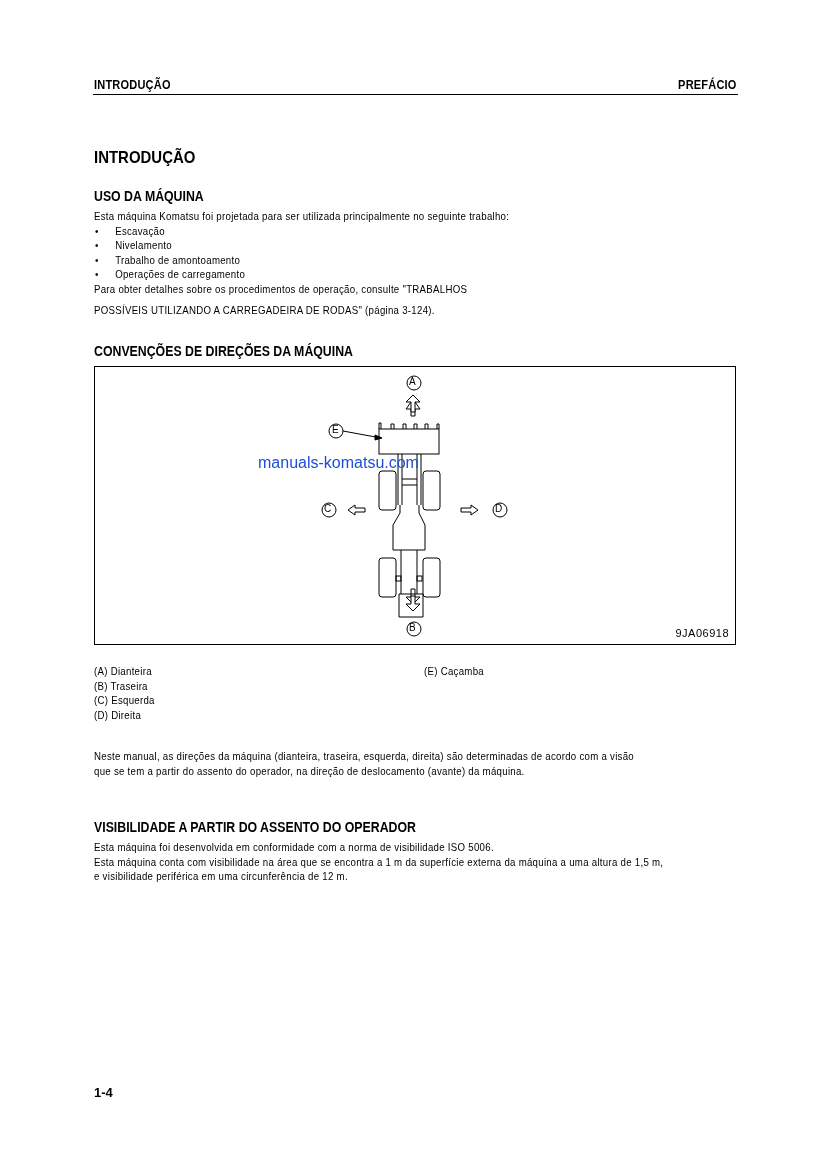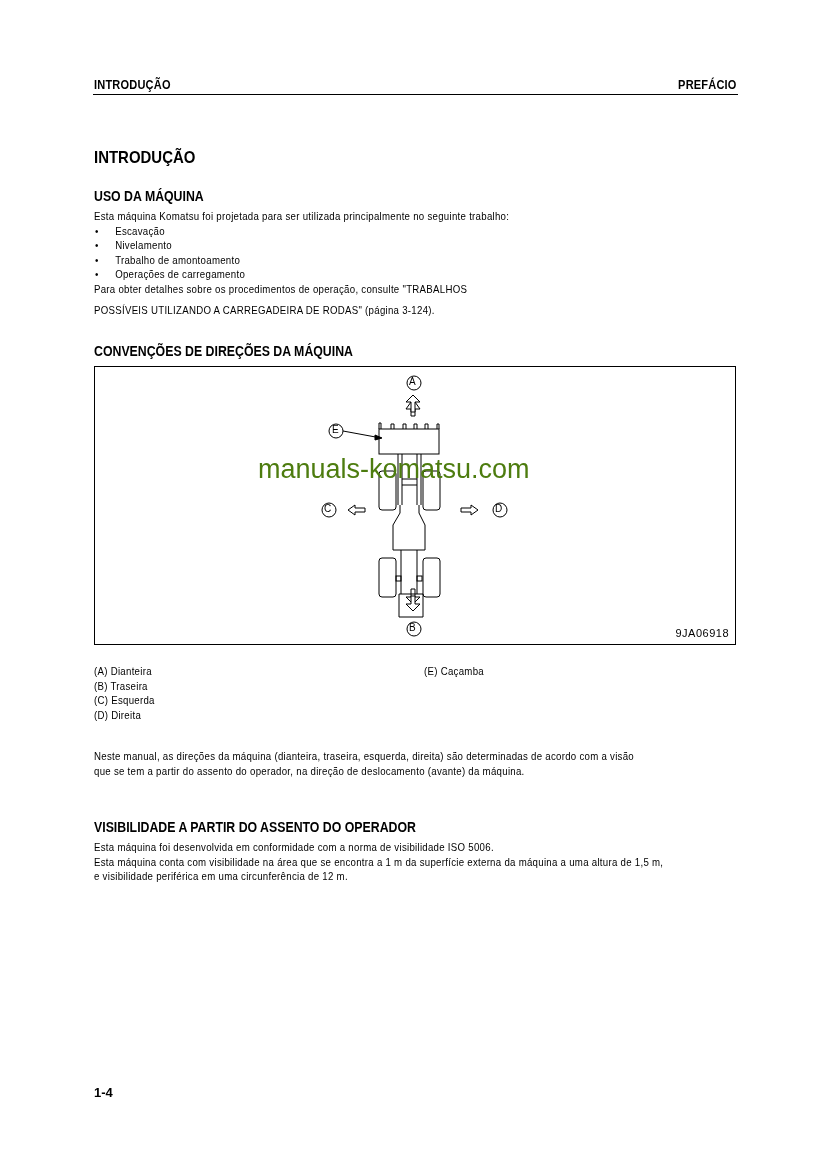--- a/index.html
+++ b/index.html
@@ -13,21 +13,21 @@
   .h1 { font-weight: bold; font-size: 17px; transform: scaleX(0.88); transform-origin: left top; }
   .h2 { font-weight: bold; font-size: 14px; transform: scaleX(0.88); transform-origin: left top; }
   .body { font-size: 10.5px; line-height: 14.6px; transform: scaleX(0.92); transform-origin: left top;
           letter-spacing: 0.3px; white-space: nowrap; }
   .bullets { margin: 0; padding: 0; list-style: none; }
   .bullets li { position: relative; padding-left: 23px; }
   .bullets li .dot { position: absolute; left: 1px; top: 0; }
   .fig { left: 94px; top: 366px; width: 642px; height: 279px; border: 1px solid #000; box-sizing: border-box; }
   .fig svg { position: absolute; left: 0; top: 0; }
   .fig-code { right: 6px; bottom: 5px; font-size: 11px; letter-spacing: 0.5px; }
-  .watermark { left: 258px; top: 454px; font-size: 27px; color: #4d7c0f; white-space: nowrap; }
+  .watermark { left: 258px; top: 454px; font-size: 16px; color: #1d4ed8; white-space: nowrap; }
   .legend-col { font-size: 10.5px; line-height: 14.6px; transform: scaleX(0.92); transform-origin: left top; letter-spacing: 0.3px; white-space: nowrap; }
   .page-num { left: 94px; top: 1085px; font-weight: bold; font-size: 13px; }
   p { margin: 0; }
 </style>
 </head>
 <body>
 
 <div class="abs hdr" style="left:94px; top:78px;">INTRODUÇÃO</div>
 <div class="abs hdr hdr-right" style="right:94px; top:78px;">PREFÁCIO</div>
 <div class="abs hdr-rule"></div>

